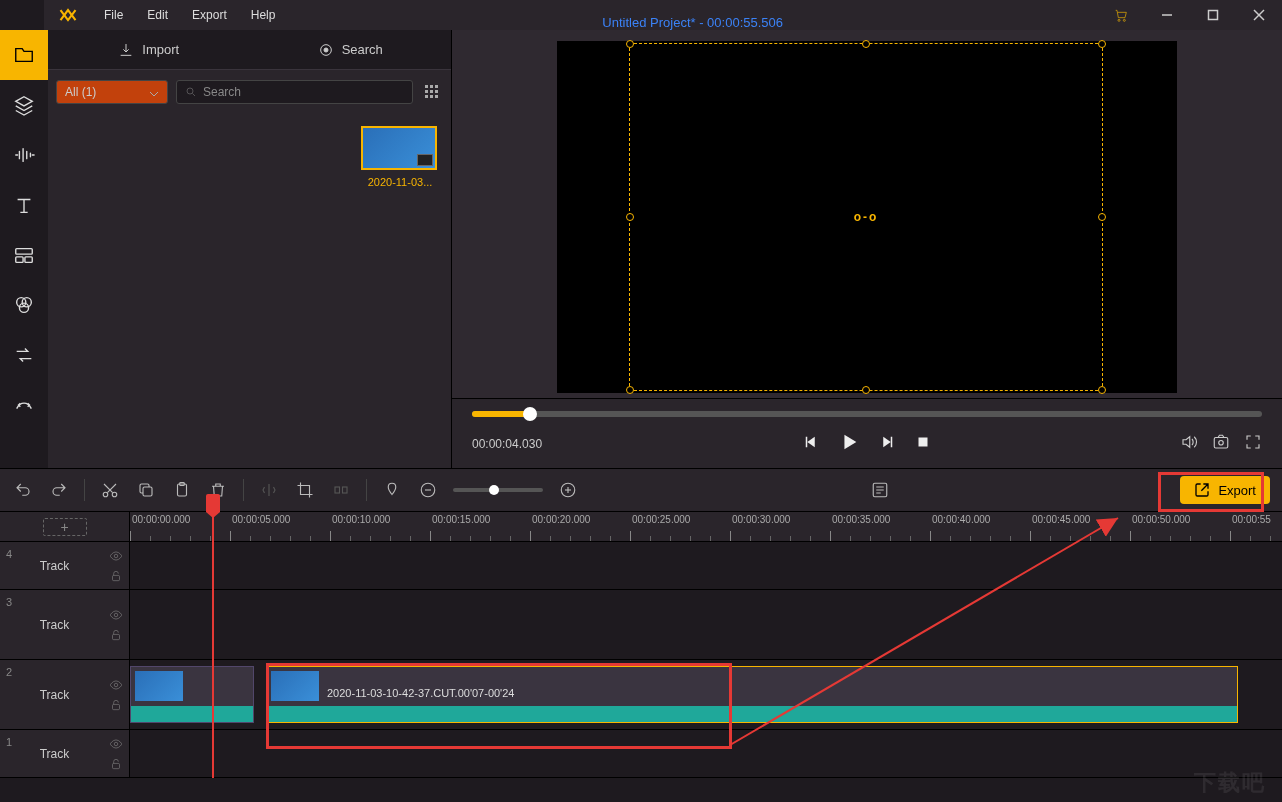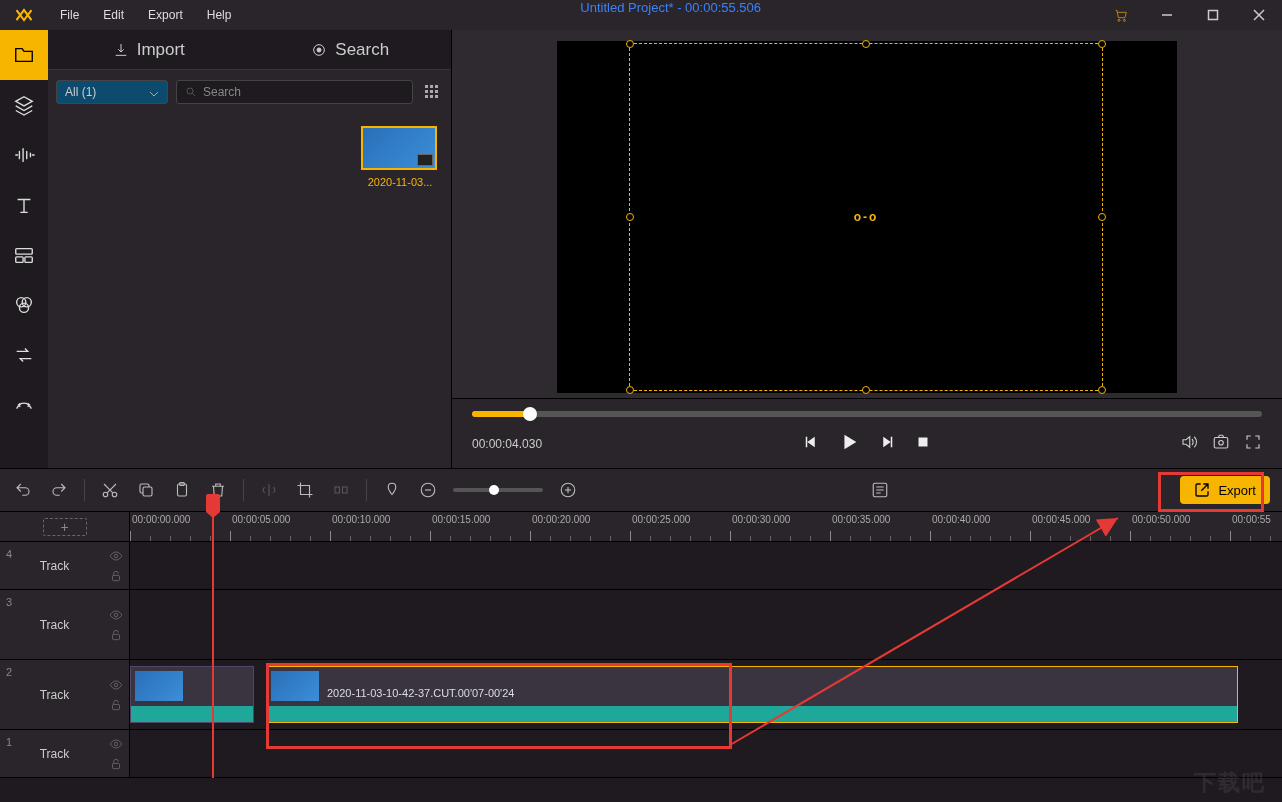--- a/index.html
+++ b/index.html
@@ -1,42 +1,42 @@
 <!DOCTYPE html>
 <html><head>
 <meta charset="utf-8">
 <style>
 * { margin: 0; padding: 0; box-sizing: border-box; font-family: "Segoe UI", Arial, sans-serif; }
 body { background: #1e1a1f; color: #ccc; width: 1282px; height: 802px; overflow: hidden; position: relative; }
 
 
-.titlebar { height: 30px; background: #2a252b; display: flex; align-items: flex-start; font-size: 13px; }
+.titlebar { height: 30px; background: #2a252b; display: flex; align-items: flex-end; font-size: 13px; margin-left: 44px; }
 .logo { width: 48px; height: 30px; display:flex; align-items:center; justify-content:center; }
 .logo svg { width: 20px; height: 20px; }
 .menu { display: flex; }
 .menu-item { padding: 0 12px; line-height: 30px; cursor: default; color: #ddd; font-size: 12px; }
 .titlebar-center { flex: 1; text-align: center; color: #3b82f6; }
 .titlebar-right { display:flex; align-items:center; }
 .win-btn { width: 46px; height: 30px; display:flex; align-items:center; justify-content:center; color:#ccc; font-size:12px; }
 .cart-icon svg { width:16px; height:16px; stroke:#f0b400; fill:none; }
 
 
 .upper { height: 438px; display:flex; }
 .left-rail { width: 48px; background:#1e1a1f; display:flex; flex-direction:column; align-items:center; }
 .rail-btn { width:48px; height:50px; display:flex; align-items:center; justify-content:center; }
 .rail-btn.active { background:#f8b500; }
 .rail-btn svg { width:22px; height:22px; stroke:#ddd; fill:none; stroke-width:1.5; }
 .rail-btn.active svg { stroke:#000; }
 
 
 .media-panel { width: 404px; background:#2a252b; display:flex; flex-direction:column; border-right:1px solid #000; }
 .media-tabs { display:flex; background:#1e1a1f; height:40px; }
-.media-tab { flex:1; display:flex; align-items:center; justify-content:center; gap:8px; color:#ccc; font-size:17px; border-bottom:1px solid #3a343c;}
+.media-tab { flex:1; display:flex; align-items:center; justify-content:center; gap:8px; color:#ccc; font-size:13px; border-bottom:1px solid #3a343c;}
 .media-toolbar { display:flex; align-items:center; padding:10px 8px; gap:8px; }
-.dropdown { background:#0c4a6e; border:1px solid #444; border-radius:3px; padding:4px 8px; font-size:12px; color:#ccc; display:flex; align-items:flex-end; gap:30px; width:112px; justify-content:space-between;}
+.dropdown { background:#c2410c; border:1px solid #444; border-radius:3px; padding:4px 8px; font-size:12px; color:#ccc; display:flex; align-items:flex-end; gap:30px; width:112px; justify-content:space-between;}
 .searchbox { flex:1; background:#1e1a1f; border:1px solid #444; border-radius:3px; padding:4px 8px; font-size:12px; color:#888; display:flex; align-items:center; gap:6px; }
 .grid-icon { width:22px; display:flex; justify-content:center; color:#aaa; }
 .media-items { padding:12px; display:flex; gap:12px; flex-wrap:wrap;justify-content:flex-end; }
 .media-item { width:78px; text-align:center; }
 .thumb { width:76px; height:44px; border:2px solid #f8b500; background:linear-gradient(135deg,#2a6fb8 0%, #3a8fd8 100%); position:relative; }
 .thumb::after{ content:""; position:absolute; right:2px; bottom:2px; width:14px; height:10px; background:#222; border:1px solid #666;}
 .media-label { font-size:11px; color:#f8b500; margin-top:6px; white-space:nowrap; overflow:hidden; text-overflow:ellipsis; }
 
 
 .preview-panel { flex:1; background:#2f2930; display:flex; flex-direction:column; position:relative; }

